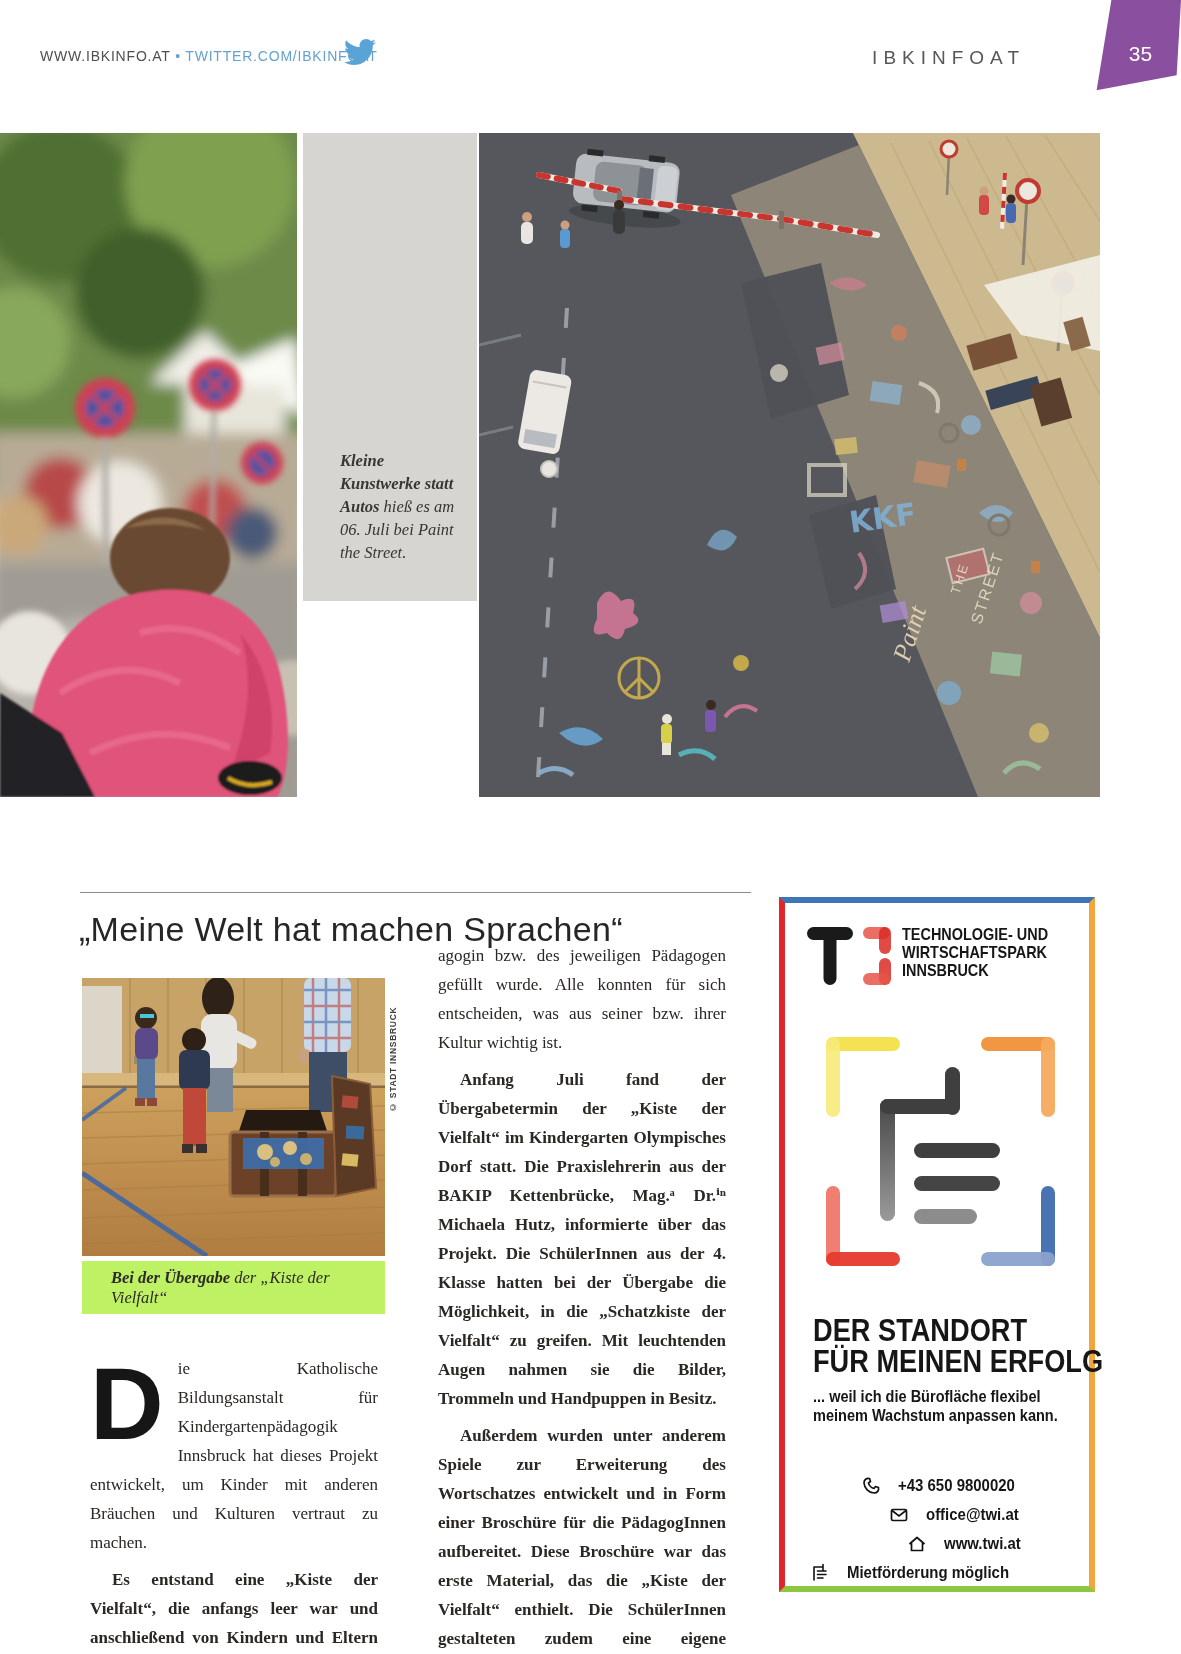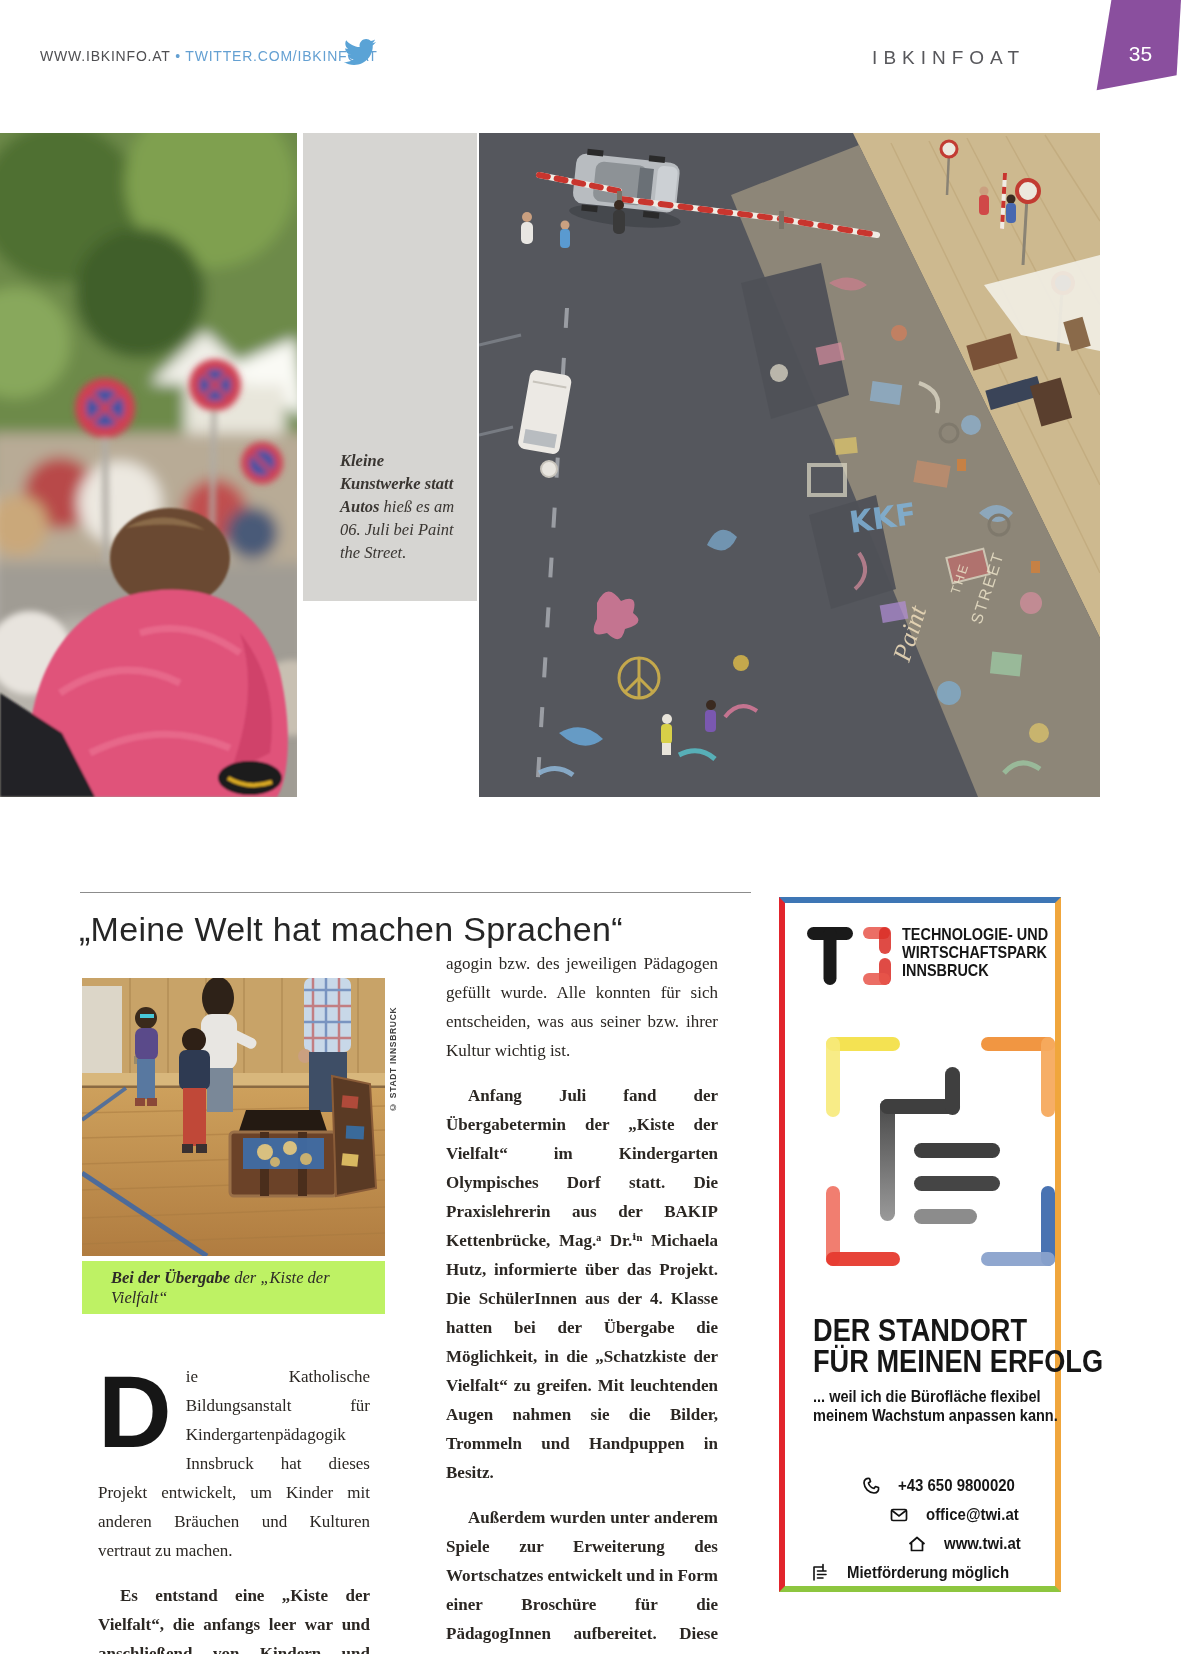--- a/index.html
+++ b/index.html
@@ -35,30 +35,30 @@
   .photo-credit{position:absolute;left:388px;top:978px;height:134px;
                 writing-mode:vertical-rl;transform:rotate(180deg);
                 font-size:8.5px;font-weight:700;letter-spacing:.7px;color:#3f3f3f;white-space:nowrap;}
   .gym-caption{position:absolute;left:82px;top:1261px;width:303px;height:53px;background:#bef264;
                font-family:"Liberation Serif",serif;font-style:italic;font-size:16.5px;color:#2e2a28;
                display:flex;align-items:center;padding-left:29px;box-sizing:border-box;}
   .gym-caption b{font-weight:700;}
 
   .col{position:absolute;width:304px;font-family:"Liberation Serif","DejaVu Serif",serif;
        font-size:17px;line-height:29px;color:#2b2723;text-align:justify;}
-  .col p{margin:16px;}
+  .col p{margin:8px;}
   .col p.indent{text-indent:22px;font-weight:bold;}
   .col1{left:82px;top:1346px;}
   .col2{left:430px;top:933px;}
   .dropcap{float:left;font-family:"Liberation Sans",sans-serif;font-weight:700;font-size:102px;
            line-height:84px;padding:8px 14px 0 0;color:#161616;}
   .author{font-size:10px;vertical-align:6px;letter-spacing:1px;margin-left:4px;}
 
   
-  .ad{position:absolute;left:779px;top:897px;width:282px;height:695px;background:#fff;
+  .ad{position:absolute;left:779px;top:897px;width:316px;height:695px;background:#fff;
       box-sizing:border-box;border-top:6px solid #3e76b5;border-left:6px solid #e2242c;
       border-bottom:6px solid #8dc63f;border-right:6px solid #f0a63c;}
   .ad-logo{position:absolute;left:22px;top:20px;display:flex;align-items:flex-start;}
   .ad-logo-text{margin-left:9px;font-weight:700;font-size:17px;line-height:18px;color:#161616;
                 transform:scaleX(.85);transform-origin:left top;white-space:nowrap;padding-top:3px;}
   .ad-graphic{position:absolute;left:33px;top:126px;width:245px;height:245px;}
   .ad-headline{position:absolute;left:28px;top:412px;font-weight:700;font-size:32px;line-height:31px;
                color:#161616;transform:scaleX(.85);transform-origin:left top;white-space:nowrap;}
   .ad-tagline{position:absolute;left:28px;top:484px;font-weight:700;font-size:16.5px;line-height:19px;
               color:#161616;transform:scaleX(.88);transform-origin:left top;white-space:nowrap;}

